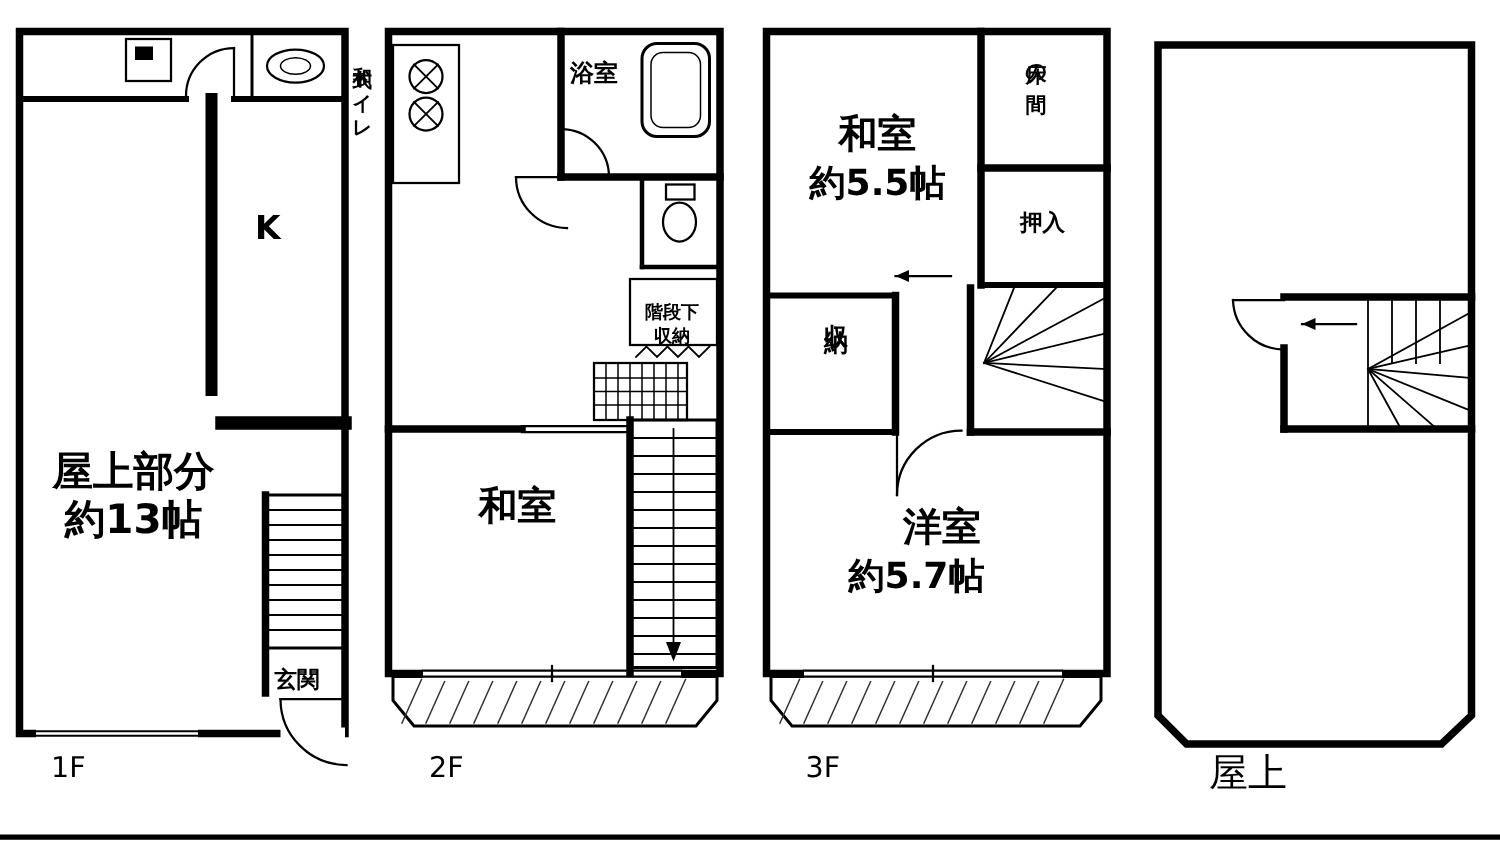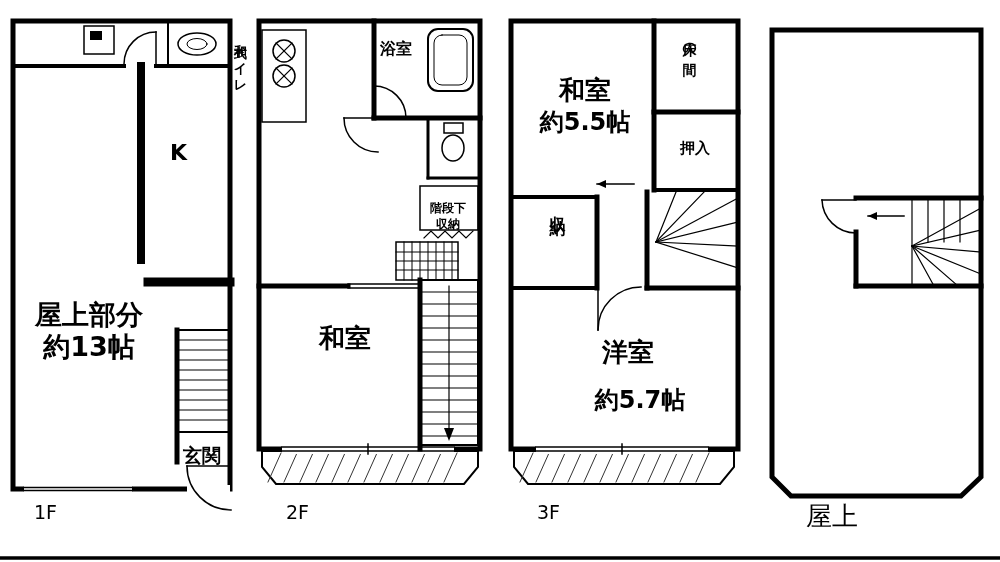--- a/index.html
+++ b/index.html
@@ -280,35 +280,35 @@
 
     <g>
       <line x1="0" y1="558" x2="1000" y2="558" stroke-width="3.5"></line>
     </g>
   </svg>
 
   <div class="lbl vtext" style="left:232px; top:33px; font-size:13px; font-weight:600;">和式トイレ</div>
   <div class="lbl" style="left:170px; top:140px; font-size:22px;">K</div>
   <div class="lbl center" style="left:18px; top:299px; width:142px; font-size:27px;">屋上部分</div>
   <div class="lbl center" style="left:18px; top:331px; width:142px; font-size:27px;">約13帖</div>
-  <div class="lbl" style="left:183px; top:445px; font-size:19px;">玄関</div>
+  <div class="lbl" style="left:183px; top:445px; font-size:15px;">玄関</div>
   <div class="lbl floor-tag" style="left:14px; top:502px; font-size:19px;">1F</div>
 
   <div class="lbl" style="left:380px; top:40px; font-size:16px;">浴室</div>
   <div class="lbl center" style="left:419px; top:190px; width:58px; font-size:12px; line-height:1.3;margin-top:11px;">
     <div>階段下</div>
     <div>収納</div>
   </div>
   <div class="lbl center" style="left:275px; top:324px; width:140px; font-size:26px;">和室</div>
   <div class="lbl floor-tag" style="left:266px; top:502px; font-size:19px;">2F</div>
 
   <div class="lbl center" style="left:515px; top:76px; width:140px; font-size:26px;">和室</div>
   <div class="lbl center" style="left:515px; top:109px; width:140px; font-size:24px;">約5.5帖</div>
   <div class="lbl vtext" style="left:682px; top:30px; font-size:14px; letter-spacing:3px;">床の間</div>
   <div class="lbl" style="left:680px; top:140px; font-size:15px;">押入</div>
   <div class="lbl vtext" style="left:548px; top:203px; font-size:16px; letter-spacing:4px;">収納</div>
   <div class="lbl center" style="left:558px; top:338px; width:140px; font-size:26px;">洋室</div>
-  <div class="lbl center" style="left:570px; top:371px; width:140px; font-size:24px;margin-top:16px;">約5.7帖</div>
+  <div class="lbl center" style="left:541px; top:371px; width:140px; font-size:24px;">約5.7帖</div>
   <div class="lbl floor-tag" style="left:517px; top:502px; font-size:19px;">3F</div>
 
   <div class="lbl floor-tag" style="left:786px; top:502px; font-size:26px;">屋上</div>
 
 </div>
 
 </body></html>

